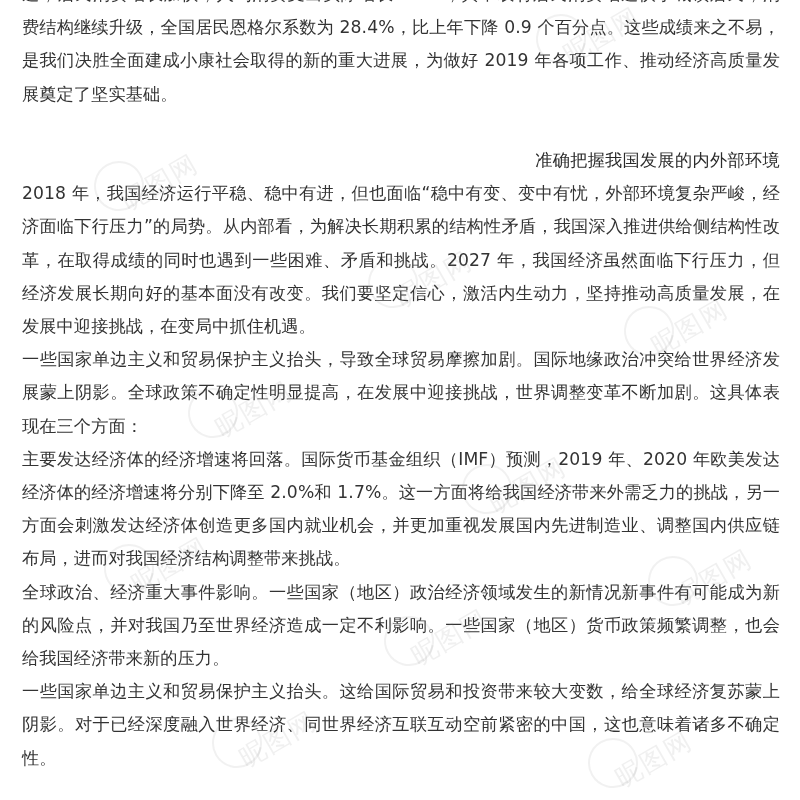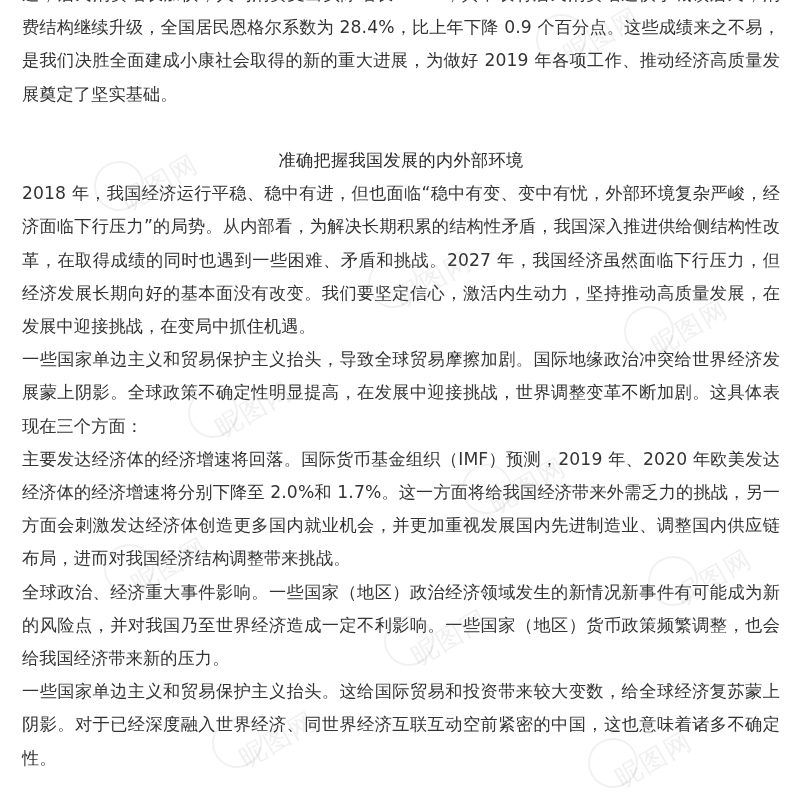--- a/index.html
+++ b/index.html
@@ -70,21 +70,21 @@
     letter-spacing: 0.1px;
     font-weight: 400;
   }
 
   h2.heading {
     margin: 0;
     font-size: 17.2px;
     line-height: 33.2px;
     color: #2b2b2b;
     font-weight: 400;
-    text-align: center;
+    text-align: right;
     letter-spacing: 0.3px;
   }
 
   .spacer {
     height: 33.2px;
   }
 </style>
 </head>
 <body>
 

